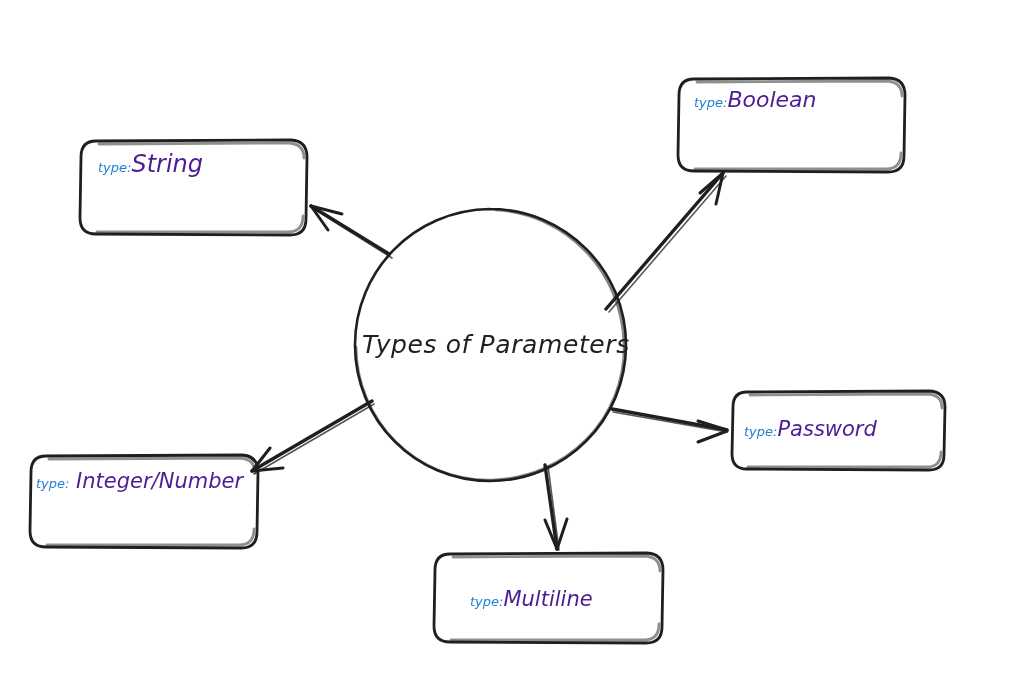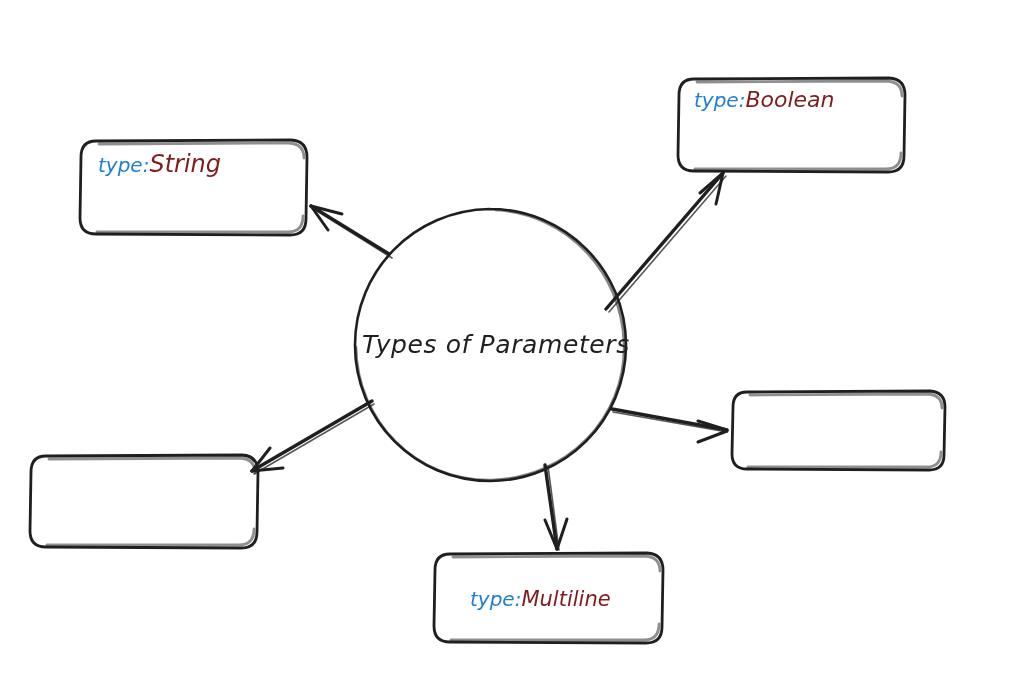--- a/index.html
+++ b/index.html
@@ -26,25 +26,25 @@
   }
   .node-label {
     position: absolute;
     white-space: nowrap;
     line-height: 1;
     pointer-events: none;
   }
   .lbl-key {
     color: #1f7fd4;
     font-family: "DejaVu Sans", sans-serif;
-    font-size: 20px;
+    font-size: 13px;
     font-style: italic;
   }
   .lbl-val {
-    color: #7f1d1d;
+    color: #4c1d95;
     font-family: "DejaVu Sans", sans-serif;
     font-size: 23px;
     font-style: italic;
     text-align: center;
   }
   .center-label {
     position: absolute;
     color: #1f1f1f;
     font-family: "DejaVu Sans", sans-serif;
     font-size: 25px;
@@ -164,19 +164,25 @@
   <div class="center-label" style="left:362px; top:330px;text-align:right;">Types of Parameters</div>
 
   <div class="node-label" style="left:98px; top:152px;">
     <span class="lbl-key">type:</span><span class="lbl-val" style="font-size:24px;margin-top:34px;">String</span>
   </div>
 
   <div class="node-label" style="left:694px; top:89px;">
     <span class="lbl-key">type:</span><span class="lbl-val" style="font-size:22px;">Boolean</span>
   </div>
 
+  <div class="node-label" style="left:744px; top:419px;">
+    <span class="lbl-key">type:</span><span class="lbl-val" style="font-size:21px;">Password</span>
+  </div>
 
   <div class="node-label" style="left:470px; top:589px;">
     <span class="lbl-key">type:</span><span class="lbl-val" style="font-size:21px;margin-top:36px;">Multiline</span>
   </div>
 
+  <div class="node-label" style="left:36px; top:471px;">
+    <span class="lbl-key">type:</span><span class="lbl-val" style="font-size:21px;"> Integer/Number</span>
+  </div>
 
 </div>
 
 </body></html>

